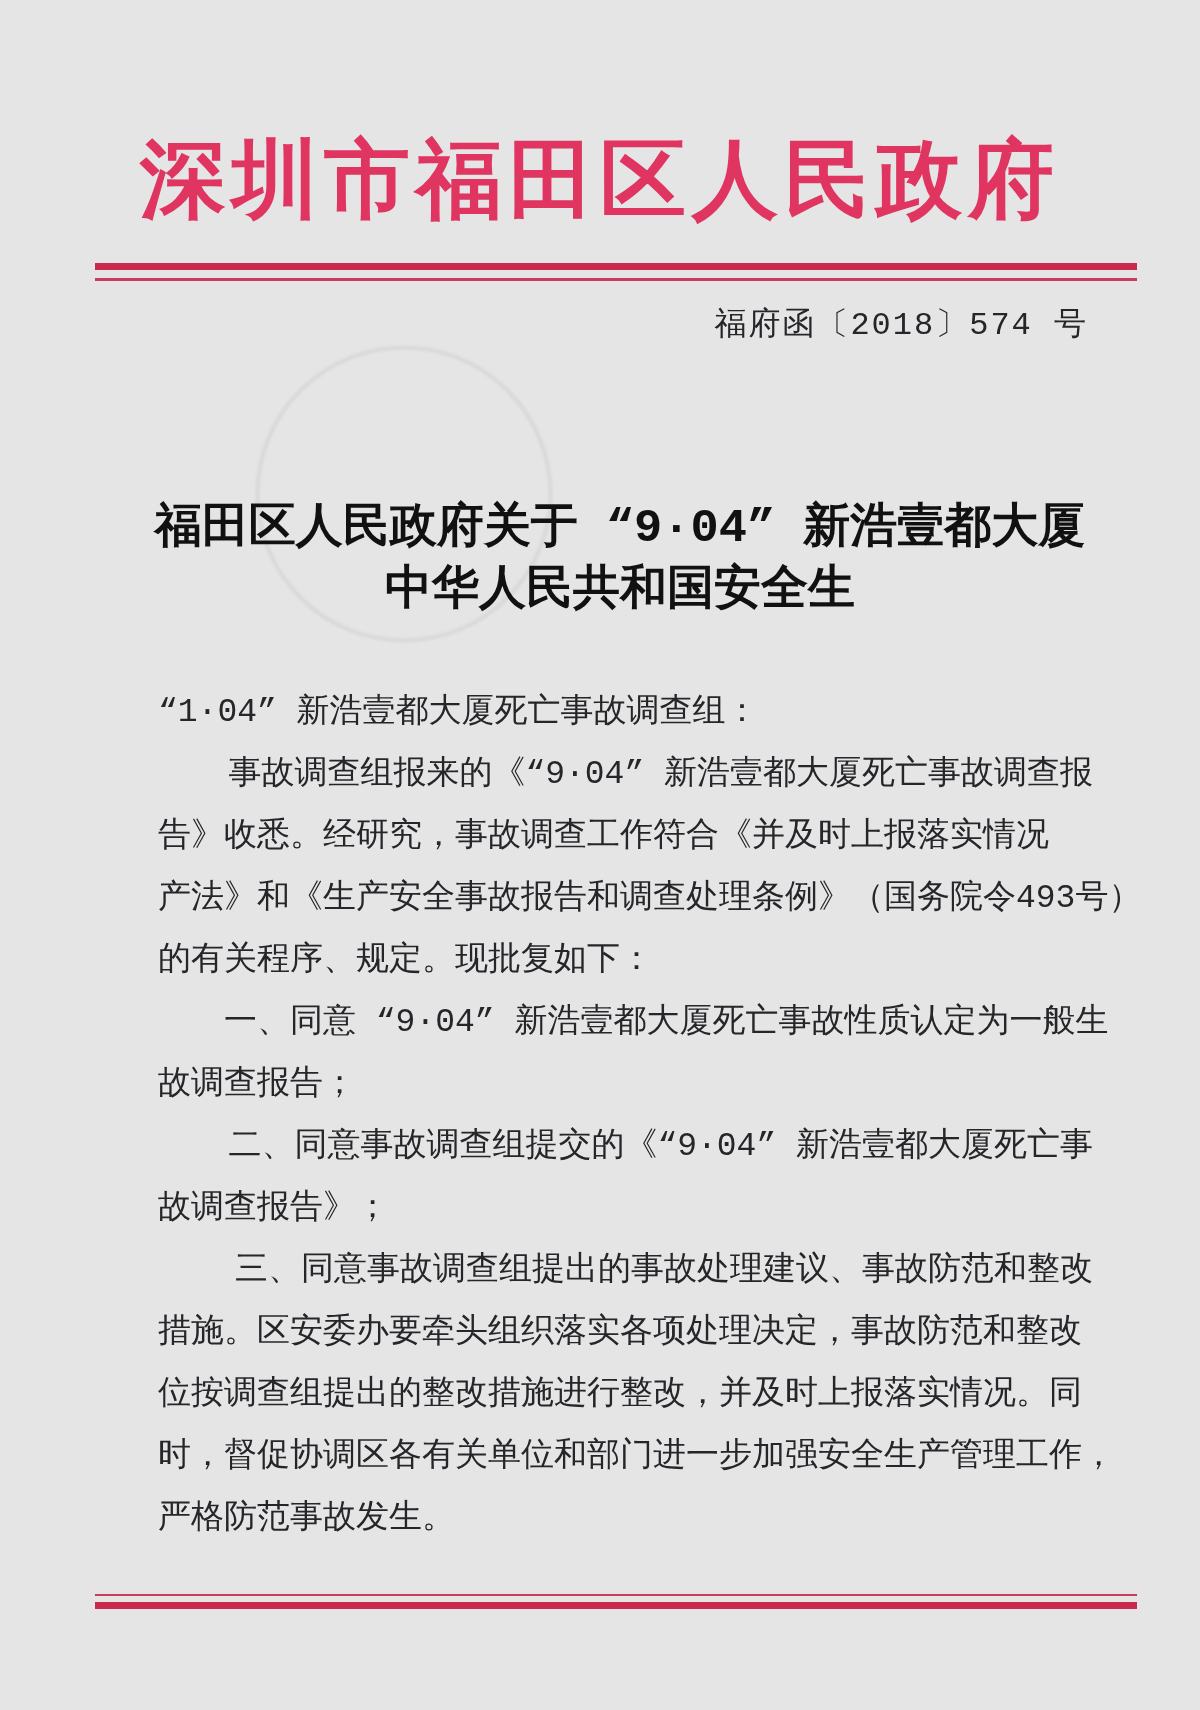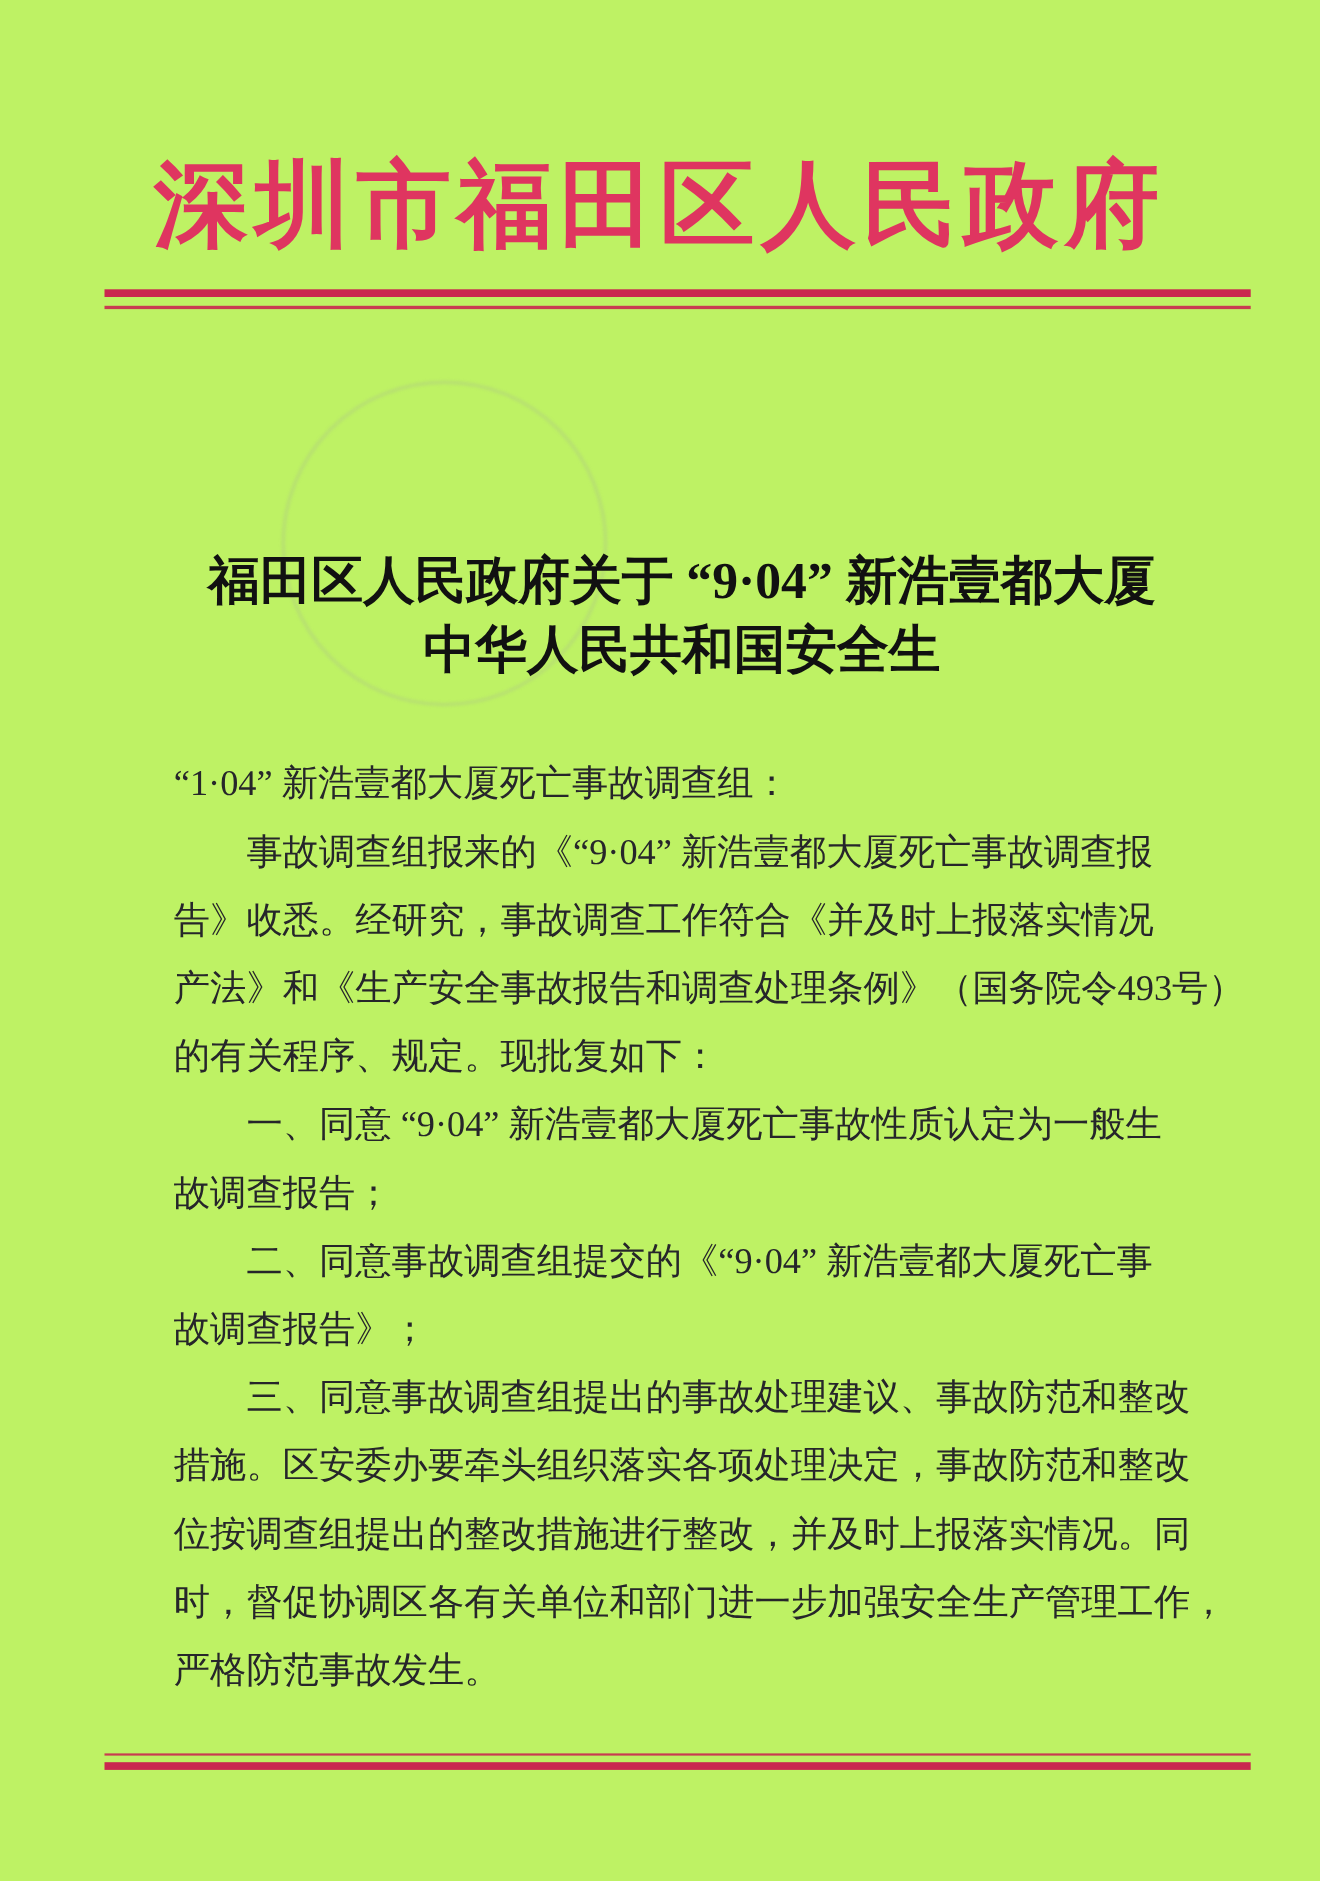--- a/index.html
+++ b/index.html
@@ -6,23 +6,23 @@
     --header-red:#df3560;
     --rule-red:#c9284f;
     --title-black:#111111;
     --body-text:#26262a;
   }
   html,body{margin:0;padding:0;background:#ffffff;}
   .page{
     position:relative;
     width:1200px;
     height:1710px;
-    background:#bef264;
+    background:#e5e5e5;
     overflow:hidden;
-    font-family:Liberation Serif, serif;
+    font-family:Liberation Mono, monospace;
   }
   .header-title{
     position:absolute;
     top:130px;left:0;width:100%;
     text-align:center;
     font-size:86px;
     line-height:112px;
     font-weight:bold;
     letter-spacing:6px;
     color:var(--header-red);
@@ -66,32 +66,33 @@
     width:935px;
   }
   .body-line{
     margin:0;
     height:62px;
     line-height:62px;
     font-size:33px;
     color:var(--body-text);
     white-space:nowrap;
   }
-  .body-line.indent{padding-left:66px;}
+  .body-line.indent{padding-left:66px;text-align:right;}
 </style>
 </head>
 <body>
 
 <div class="page">
 
   <div class="header-title">深圳市福田区人民政府</div>
 
   <div class="rule rule-thick-top"></div>
   <div class="rule rule-thin-top"></div>
 
+  <div class="doc-number">福府函〔2018〕574 号</div>
 
   <div class="stamp"></div>
 
   <div class="doc-title">
     <div class="title-line">福田区人民政府关于 “9·04” 新浩壹都大厦</div>
     <div class="title-line">中华人民共和国安全生</div>
   </div>
 
   <div class="doc-body">
       <p class="body-line">“1·04” 新浩壹都大厦死亡事故调查组：</p>

